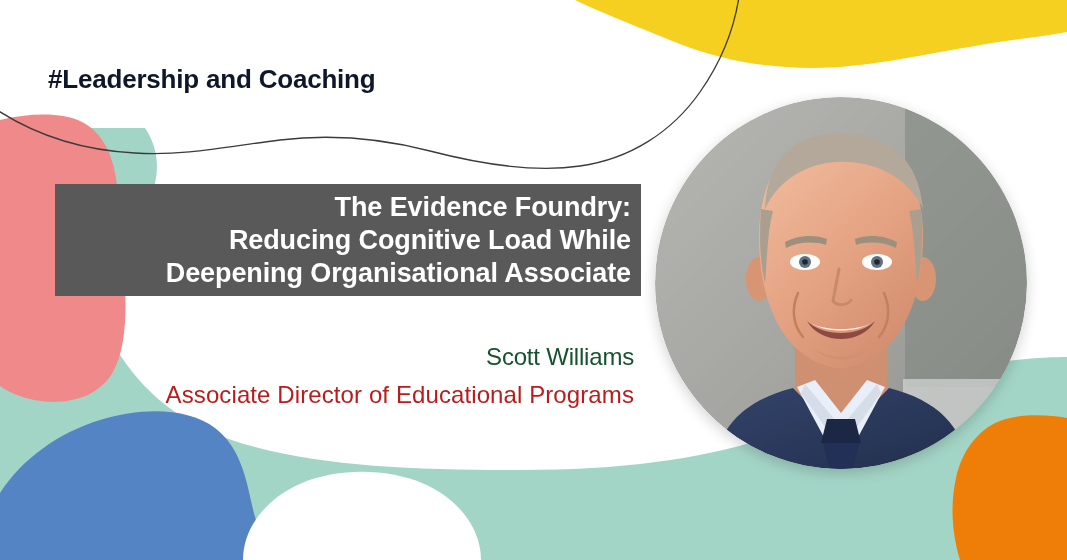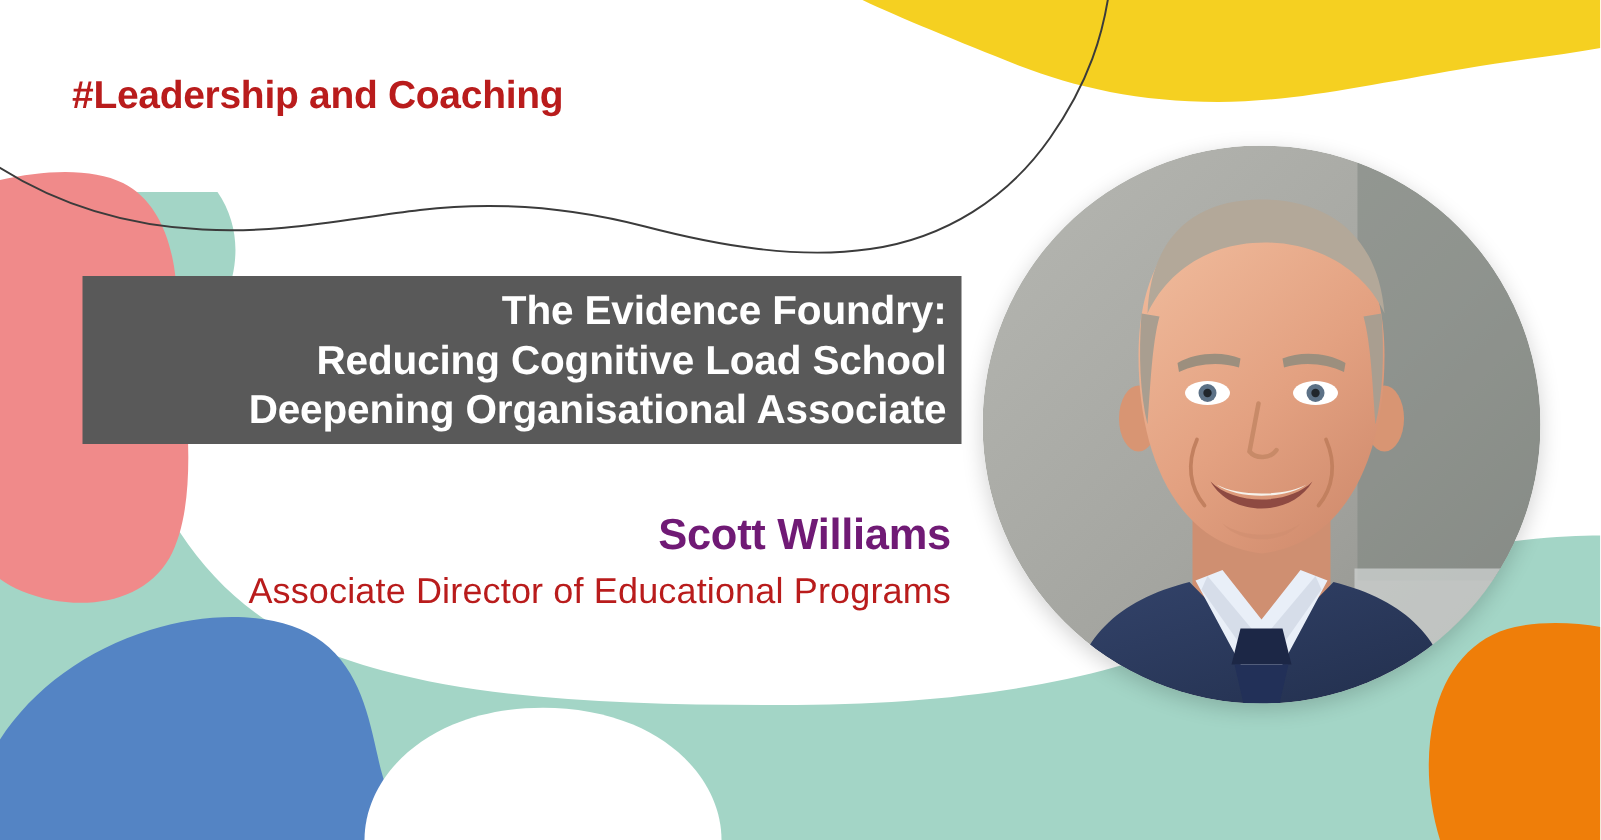--- a/index.html
+++ b/index.html
@@ -21,24 +21,24 @@
     position: absolute;
     left: 0; top: 0;
     width: 1067px;
     height: 560px;
   }
 
   
   #hashtag {
     position: absolute;
     left: 48px;
-    top: 48px;
+    top: 64px;
     font-size: 26px;
     font-weight: bold;
-    color: #b91c1c;
+    color: #0f172a;
     letter-spacing: -0.2px;
     white-space: nowrap;
   }
 
   
   #title-banner {
     position: absolute;
     left: 55px;
     top: 184px;
     width: 586px;
@@ -63,23 +63,23 @@
 
   
   #speaker-block {
     position: absolute;
     right: 433px;
     top: 338px;
     width: 600px;
     text-align: right;
   }
   #speaker-name {
-    font-size: 29px;
-    font-weight: bold;
-    color: #701a75;
+    font-size: 24px;
+    font-weight: normal;
+    color: #14532d;
     line-height: 38px;
     letter-spacing: -0.2px;
   }
   .speaker-sub {
     font-size: 24px;
     font-weight: normal;
     color: #b91c1c;
     line-height: 37px;
     letter-spacing: 0.1px;
   }
@@ -163,21 +163,21 @@
              C 330,134 380,138 430,151
              C 480,164 532,173 580,166
              C 630,159 672,132 700,92
              C 726,55 736,22 740,-10"></path>
   </svg>
 
   <div id="hashtag">#Leadership and Coaching</div>
 
   <div id="title-banner">
     <div class="title-line">The Evidence Foundry:</div>
-    <div class="title-line">Reducing Cognitive Load School</div>
+    <div class="title-line">Reducing Cognitive Load While</div>
     <div class="title-line">Deepening Organisational Associate</div>
   </div>
 
   <div id="speaker-block">
     <div id="speaker-name">Scott Williams</div>
     <div class="speaker-sub">Associate Director of Educational Programs</div>
   </div>
 
   <div id="portrait">
     <svg viewBox="0 0 372 372">

